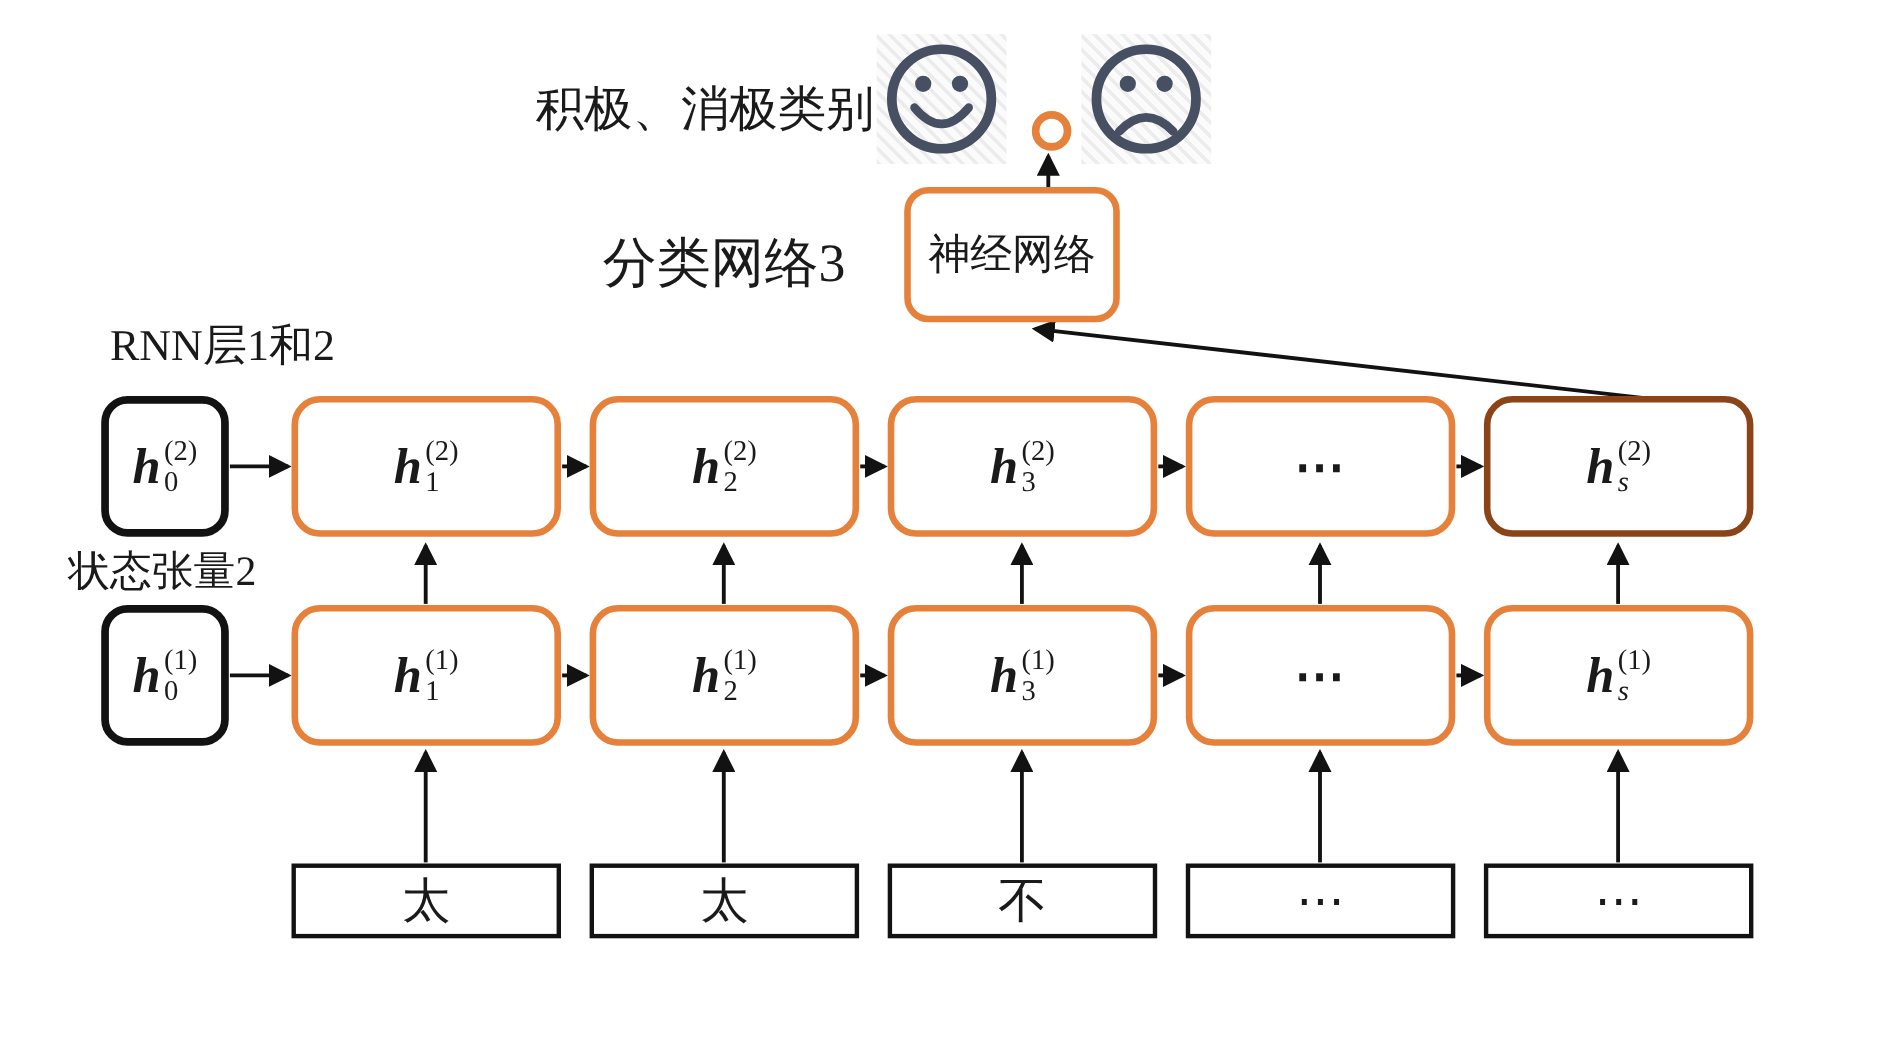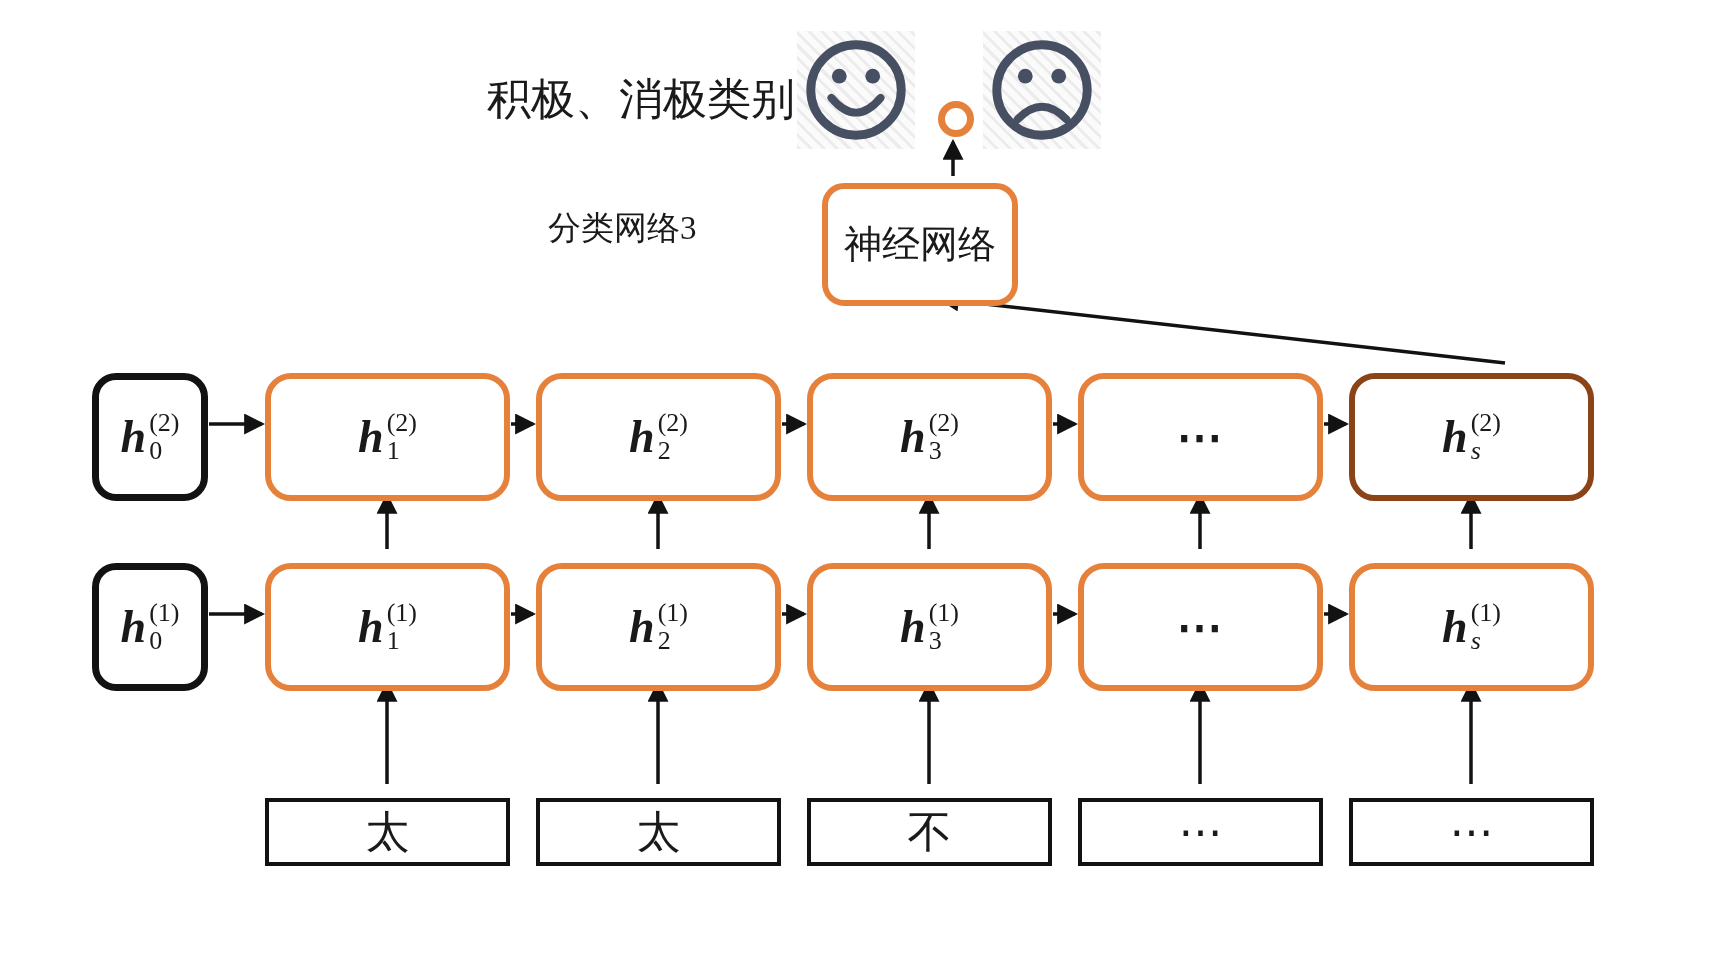--- a/index.html
+++ b/index.html
@@ -6,27 +6,27 @@
   .canvas{
     position:relative;
     width:1717px;height:957px;
     background:#ffffff;
     font-family:"Liberation Serif","DejaVu Serif",serif;
     color:#1a1a1a;
     overflow:hidden;
   }
   .lbl{position:absolute;white-space:nowrap;font-size:40px;}
   .out-lbl{left:487px;top:70px;font-size:44px;}
-  .cls-lbl{left:548px;top:206px;font-size:33px;}
+  .cls-lbl{left:548px;top:206px;font-size:49px;}
   .rnn-lbl{left:100px;top:286px;font-size:40px;}
   .st2-lbl{left:62px;top:494px;font-size:38px;}
   .st1-lbl{left:58px;top:690px;font-size:38px;}
   .words-lbl{left:50px;top:797px;font-size:38px;}
 
-  .box{position:absolute;box-sizing:border-box;display:flex;align-items:center;justify-content:center;background:#fff;margin-top:13px;}
+  .box{position:absolute;box-sizing:border-box;display:flex;align-items:center;justify-content:center;background:#fff;}
   .rounded{border-radius:26px;}
   .orange{border:6px solid #E6813C;}
   .brown{border:6px solid #8A4418;}
   .blackbox{border:7px solid #121212;border-radius:24px;}
   .classifier-box{left:822px;top:170px;width:196px;height:123px;border-radius:22px;font-size:38px;}
   .initbox{left:92px;width:116px;height:128px;}
   .cell{width:245px;height:128px;}
   .inputbox{border:4px solid #121212;height:68px;width:245px;font-size:44px;}
 
   .math{display:inline-flex;align-items:center;line-height:1;}
@@ -113,20 +113,22 @@
       <circle cx="17" cy="-14" r="7.5" fill="#474F63"></circle>
       <path d="M -25 30 Q 0 4 25 30" fill="none" stroke="#474F63" stroke-width="8" stroke-linecap="round"></path>
     </svg>
   </div>
 
   <div class="lbl cls-lbl">分类网络3</div>
   <div class="box classifier-box orange">
     <span>神经网络</span>
   </div>
 
+  <div class="lbl rnn-lbl">RNN层1和2</div>
+  <div class="lbl st2-lbl">状态张量2</div>
 
   <div class="box initbox blackbox" id="init-top" style="top:360px">
       <span class="math">
         <span class="hh">h</span>
         <span class="scr">
           <span class="sup">(2)</span>
           <span class="sub">0</span>
         </span>
       </span>
     </div>

